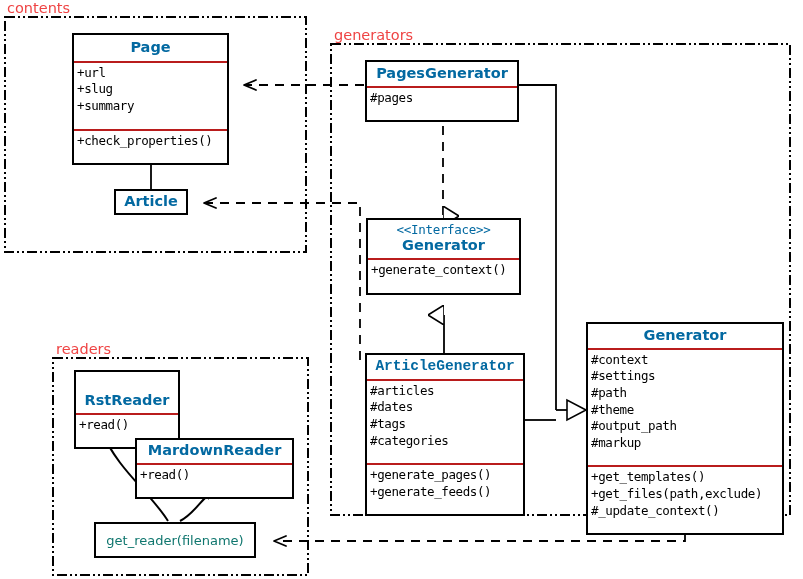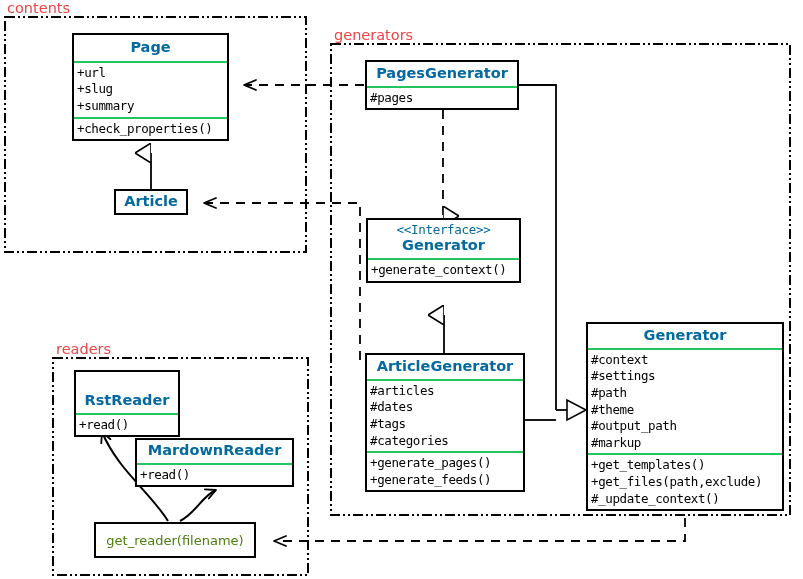--- a/index.html
+++ b/index.html
@@ -44,22 +44,22 @@
     white-space: nowrap;
   }
   .uml-stereotype {
     display: block;
     font-weight: normal;
     font-size: 12.5px;
     font-family: "DejaVu Sans Mono", monospace;
     letter-spacing: -0.3px;
   }
   .uml-compartment {
-    border-top: 2px solid #22c55e;
-    padding: 2px 2px 2px 3px;
+    border-top: 2px solid #b91c1c;
+    padding: 2px 2px 14px 3px;
   }
   .uml-member {
     font-family: "DejaVu Sans Mono", monospace;
     font-size: 12.5px;
     color: #000000;
     line-height: 1.33;
     white-space: nowrap;
     letter-spacing: -0.4px;
   }
   
@@ -69,21 +69,21 @@
     background: #ffffff;
     border: 2px solid #000000;
     display: flex;
     align-items: center;
     justify-content: center;
     z-index: 5;
   }
   .fn-label {
     font-family: "DejaVu Sans", sans-serif;
     font-size: 13px;
-    color: #4d7c0f;
+    color: #0f766e;
     white-space: nowrap;
   }
   .pkg-label {
     position: absolute;
     font-family: "DejaVu Sans", sans-serif;
     font-size: 14.5px;
     color: #ef4444;
     background: #ffffff;
     padding: 0 3px 0 2px;
     white-space: nowrap;
@@ -203,21 +203,21 @@
     <div class="uml-title" style="padding:3px 4px 4px 4px;">
       <span class="uml-stereotype">&lt;&lt;Interface&gt;&gt;</span>
       <span>Generator</span>
     </div>
     <div class="uml-compartment">
       <div class="uml-member">+generate_context()</div>
     </div>
   </div>
 
   <div class="uml-box" style="left:365px; top:353px; width:160px;">
-    <div class="uml-title" style="padding:3px 4px 4px 4px;">ArticleGenerator</div>
+    <div class="uml-title" style="padding:3px 4px 4px 4px;font-family:Liberation Mono, monospace;">ArticleGenerator</div>
     <div class="uml-compartment">
       <div class="uml-member">#articles</div>
       <div class="uml-member">#dates</div>
       <div class="uml-member">#tags</div>
       <div class="uml-member">#categories</div>
     </div>
     <div class="uml-compartment">
       <div class="uml-member">+generate_pages()</div>
       <div class="uml-member">+generate_feeds()</div>
     </div>

